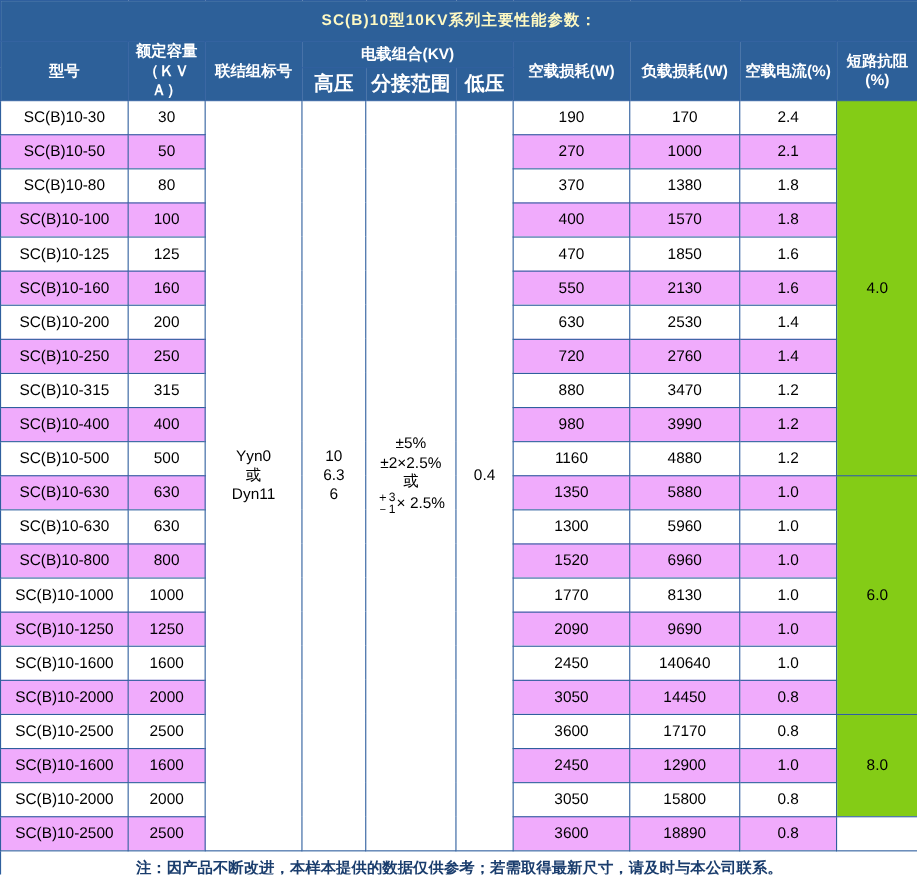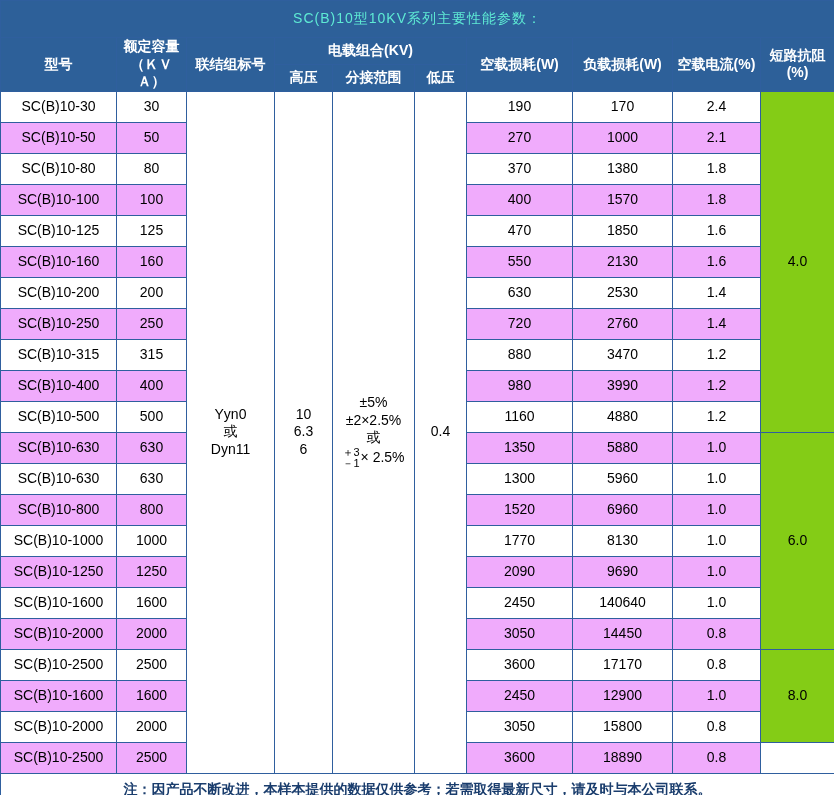--- a/index.html
+++ b/index.html
@@ -26,34 +26,34 @@
   table.spec td, table.spec th {
     border: 1px solid #2f5f9e;
     text-align: center;
     vertical-align: middle;
     font-size: 14px;
     padding: 0;
     line-height: 1.25;
   }
   .title-cell {
     background: #2d6099;
-    color: #5eead4;
+    color: #fef9c3;
     font-size: 19px;
-    font-weight: normal;
+    font-weight: bold;
     height: 36px;
     letter-spacing: 1px;
   }
   .hdr {
     background: #2d6099;
     color: #ffffff;
     font-weight: bold;
     font-size: 14.5px;
   }
   .hdr.sub {
-    font-size: 14px;
+    font-size: 18px;
   }
   .row-light td {
     background: #ffffff;
     height: 30px;
   }
   .row-blue td {
     background: #f0abfc;
     height: 30px;
   }
   td.model {

